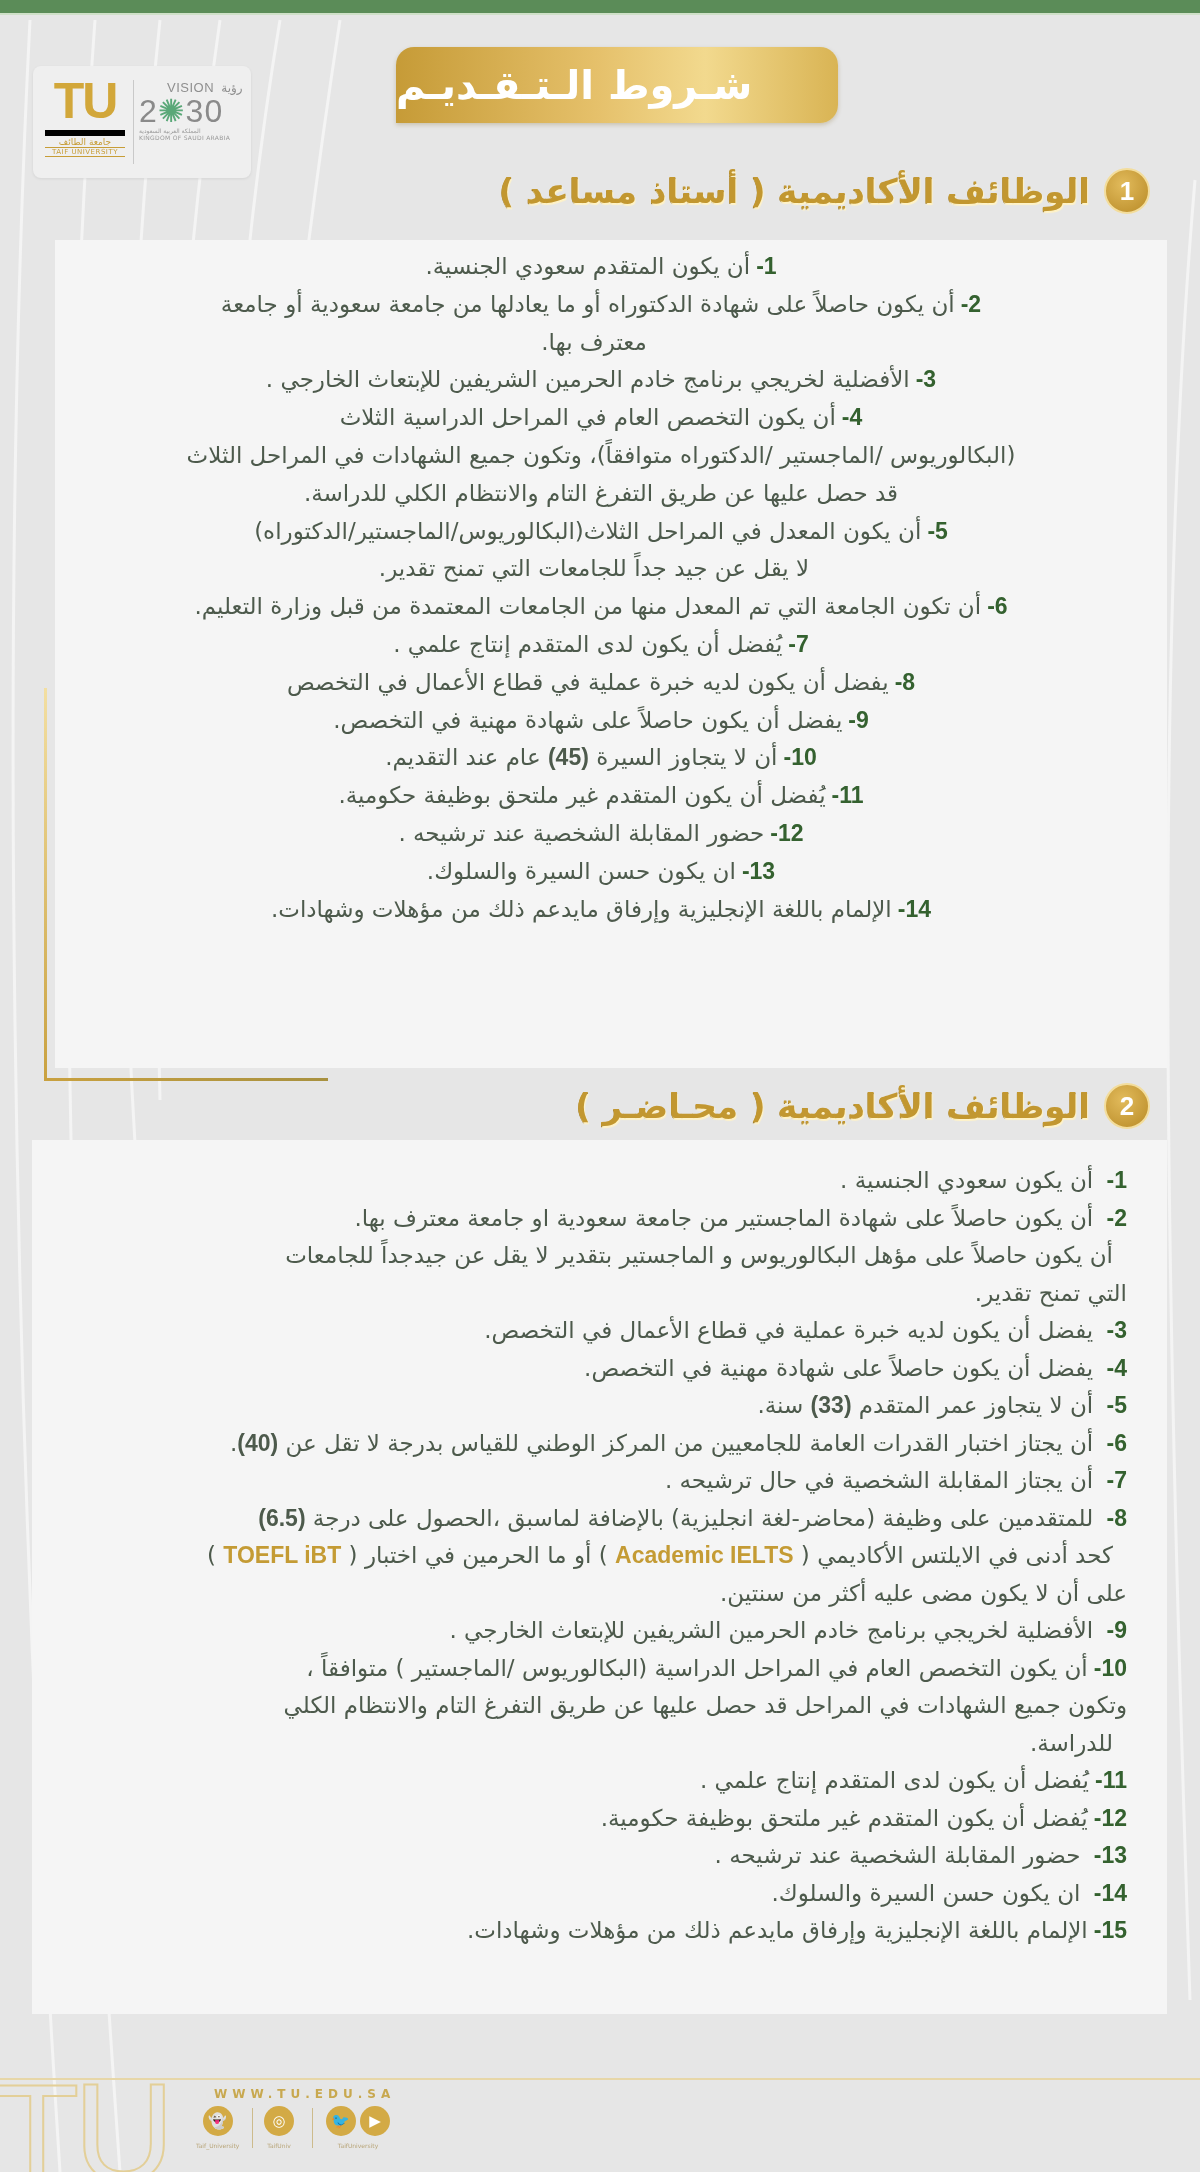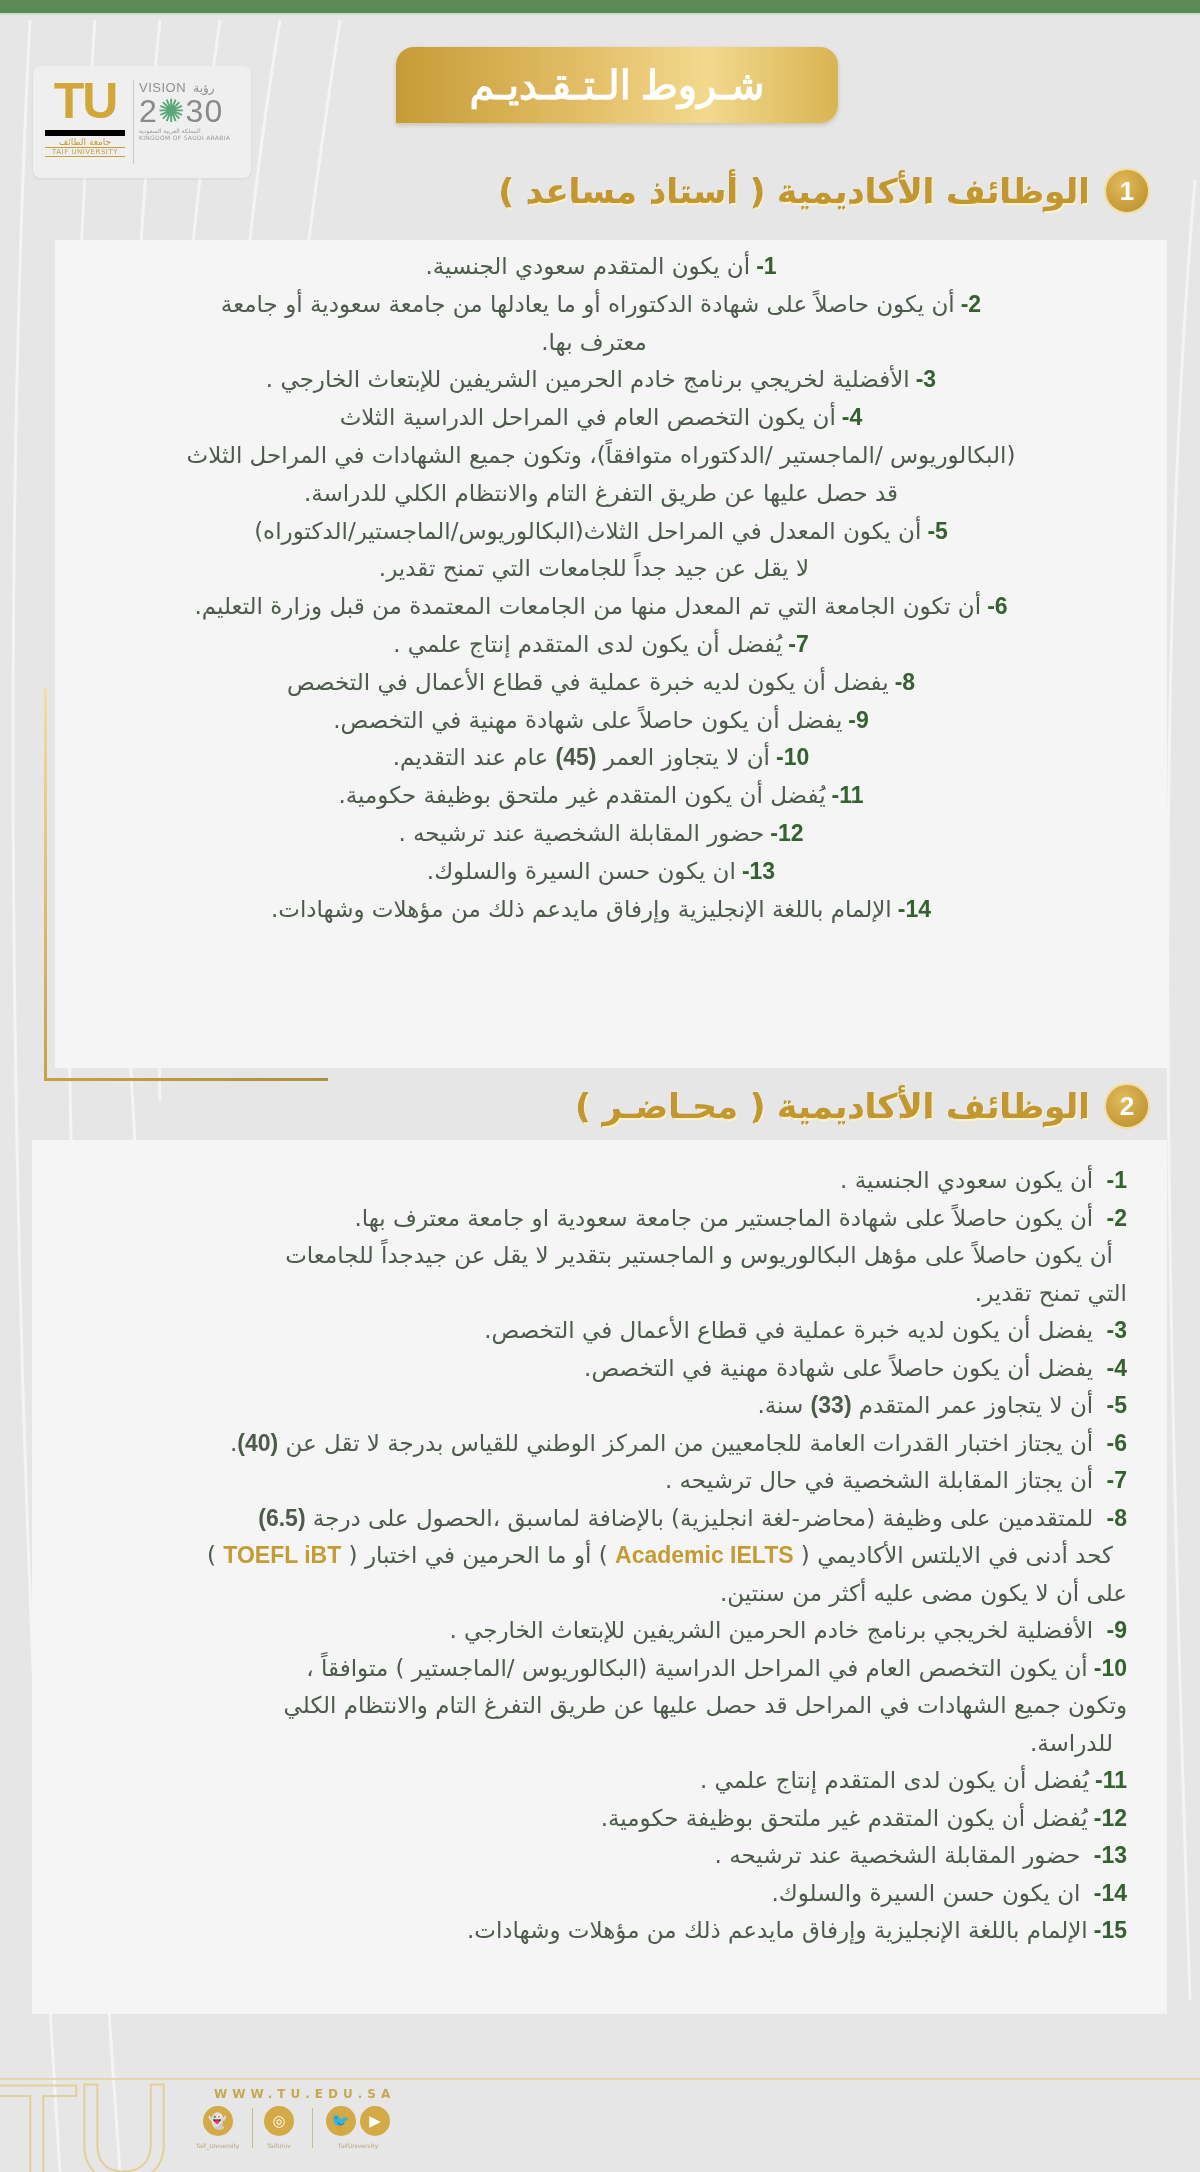--- a/index.html
+++ b/index.html
@@ -15,33 +15,33 @@
     .logo-card {
       position: absolute; left: 33px; top: 66px; width: 218px; height: 112px;
       background: #efefef; border-radius: 8px; box-shadow: 0 1px 3px rgba(0,0,0,0.08);
     }
     .tu-mark { position: absolute; left: 12px; top: 10px; width: 80px; text-align: center; }
     .tu-letters { font-family: "Liberation Sans", sans-serif; font-weight: 900; font-size: 50px; line-height: 50px; color: #d2a73a; letter-spacing: -2px; }
     .tu-ar { font-size: 9px; color: #c79d36; border-top: 6px solid #000000; margin-top: 4px; padding-top: 1px; direction: rtl; }
     .tu-en { font-size: 7px; color: #c79d36; border-top: 1px solid #c79d36; border-bottom: 1px solid #c79d36; letter-spacing: 0.5px; }
     .logo-div { position: absolute; left: 100px; top: 14px; width: 1px; height: 84px; background: #c9c9c9; }
     .vision { position: absolute; left: 106px; top: 14px; width: 108px; }
-    .vision-top { font-family: "Liberation Sans", sans-serif; font-size: 13px; color: #8f8f8f; letter-spacing: 0.5px; }
+    .vision-top { font-family: "Liberation Sans", sans-serif; font-size: 13px; color: #8f8f8f; letter-spacing: 0.5px; margin-left: 28px; }
     .vision-top .ar { color: #8f8f8f; margin-left: 3px; font-size: 12px; }
     .vision-year { font-family: "Liberation Sans", sans-serif; font-size: 32px; line-height: 32px; color: #8a8a8a; letter-spacing: 1px; }
     .vision-year .flower { color: #5aa878; }
     .vision-sub { font-size: 6px; color: #9a9a9a; letter-spacing: 0.3px; }
 
     
     .title-ribbon {
       position: absolute; left: 396px; top: 47px; width: 442px; height: 76px;
       border-radius: 18px 18px 18px 0;
       background: linear-gradient(90deg, #c69b37 0%, #e5c06a 45%, #f2d98e 70%, #d9b454 100%);
       box-shadow: 0 2px 4px rgba(120,90,20,0.25);
-      display: flex; align-items: center; justify-content: center; font-family: Liberation Serif, serif;
+      display: flex; align-items: center; justify-content: flex-start;
     }
     .title-ribbon span { color: #ffffff; font-weight: bold; font-size: 40px; direction: rtl; letter-spacing: 1px; }
 
     
     .sec-head { position: absolute; right: 50px; height: 50px; display: flex; align-items: center; direction: rtl; }
     .badge {
       width: 42px; height: 42px; border-radius: 50%;
       background: radial-gradient(circle at 40% 35%, #e2bb5c, #b88a26);
       border: 2px solid #f3dd9c; color: #fff; font-weight: bold; font-size: 26px;
       display: flex; align-items: center; justify-content: center; margin-left: 14px;
@@ -136,21 +136,21 @@
   <div class="items">
     <p class="item"><span class="num">1-</span><span>أن يكون المتقدم سعودي الجنسية.</span></p>
     <p class="item"><span class="num">2-</span><span>أن يكون حاصلاً على شهادة الدكتوراه أو ما يعادلها من جامعة سعودية أو جامعة</span><span class="cont-indent">معترف بها.</span></p>
     <p class="item"><span class="num">3-</span><span>الأفضلية لخريجي برنامج خادم الحرمين الشريفين للإبتعاث الخارجي .</span></p>
     <p class="item"><span class="num">4-</span><span>أن يكون التخصص العام في المراحل الدراسية الثلاث</span><span class="cont">(البكالوريوس /الماجستير /الدكتوراه متوافقاً)، وتكون جميع الشهادات في المراحل الثلاث</span><span class="cont">قد حصل عليها عن طريق التفرغ التام والانتظام الكلي للدراسة.</span></p>
     <p class="item"><span class="num">5-</span><span>أن يكون المعدل في المراحل الثلاث(البكالوريوس/الماجستير/الدكتوراه)</span><span class="cont-indent">لا يقل عن جيد جداً للجامعات التي تمنح تقدير.</span></p>
     <p class="item"><span class="num">6-</span><span>أن تكون الجامعة التي تم المعدل منها من الجامعات المعتمدة من قبل وزارة التعليم.</span></p>
     <p class="item"><span class="num">7-</span><span>يُفضل أن يكون لدى المتقدم إنتاج علمي .</span></p>
     <p class="item"><span class="num">8-</span><span>يفضل أن يكون لديه خبرة عملية في قطاع الأعمال في التخصص</span></p>
     <p class="item"><span class="num">9-</span><span>يفضل أن يكون حاصلاً على شهادة مهنية في التخصص.</span></p>
-    <p class="item"><span class="num">10-</span><span>أن لا يتجاوز العمر </span><span class="bold-num">(45)</span><span> عام عند التقديم.</span></p>
+    <p class="item"><span class="num">10-</span><span>أن لا يتجاوز السيرة </span><span class="bold-num">(45)</span><span> عام عند التقديم.</span></p>
     <p class="item"><span class="num">11-</span><span>يُفضل أن يكون المتقدم غير ملتحق بوظيفة حكومية.</span></p>
     <p class="item"><span class="num">12-</span><span>حضور المقابلة الشخصية عند ترشيحه .</span></p>
     <p class="item"><span class="num">13-</span><span>ان يكون حسن السيرة والسلوك.</span></p>
     <p class="item"><span class="num">14-</span><span>الإلمام باللغة الإنجليزية وإرفاق مايدعم ذلك من مؤهلات وشهادات.</span></p>
   </div>
 </div>
 
 <div class="sec-head" style="top:1081px;">
   <div class="badge">2</div>
   <div class="sec-title">الوظائف الأكاديمية ( محـاضـر )</div>

